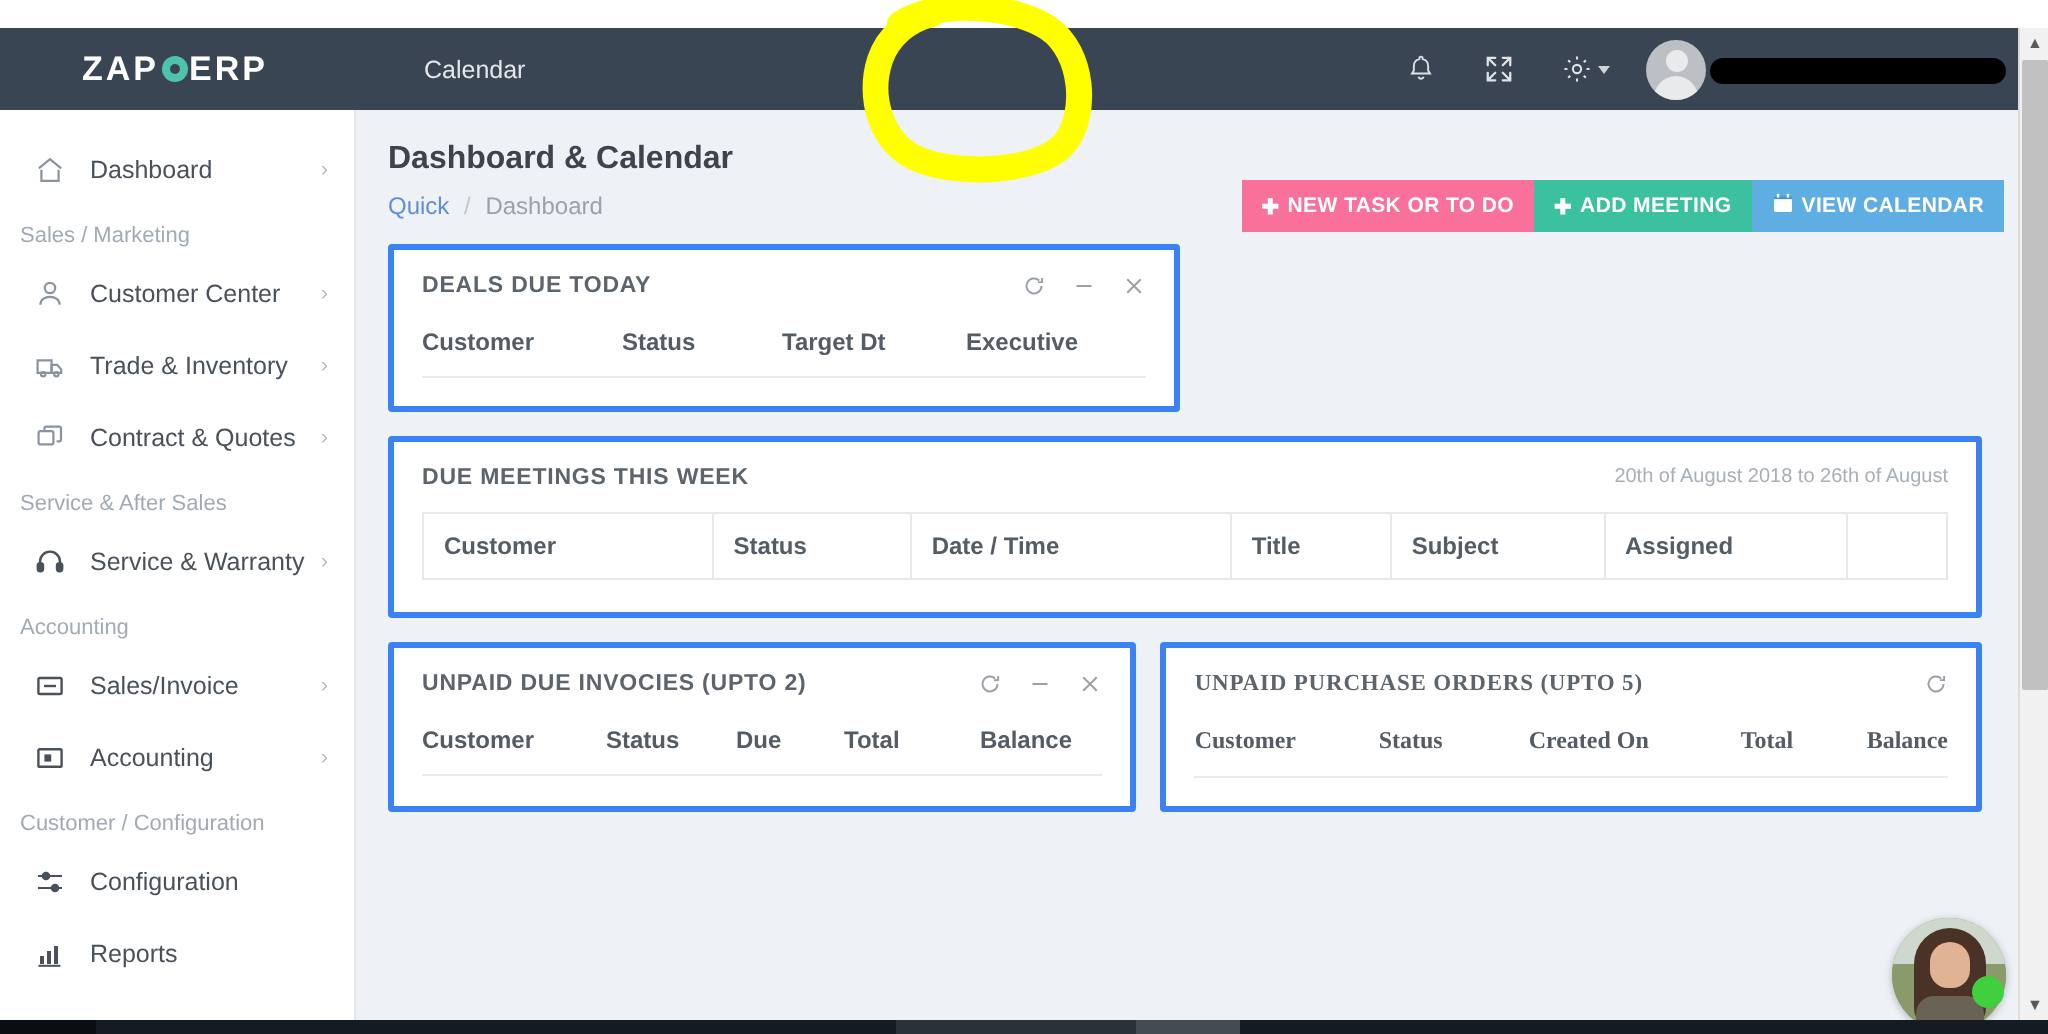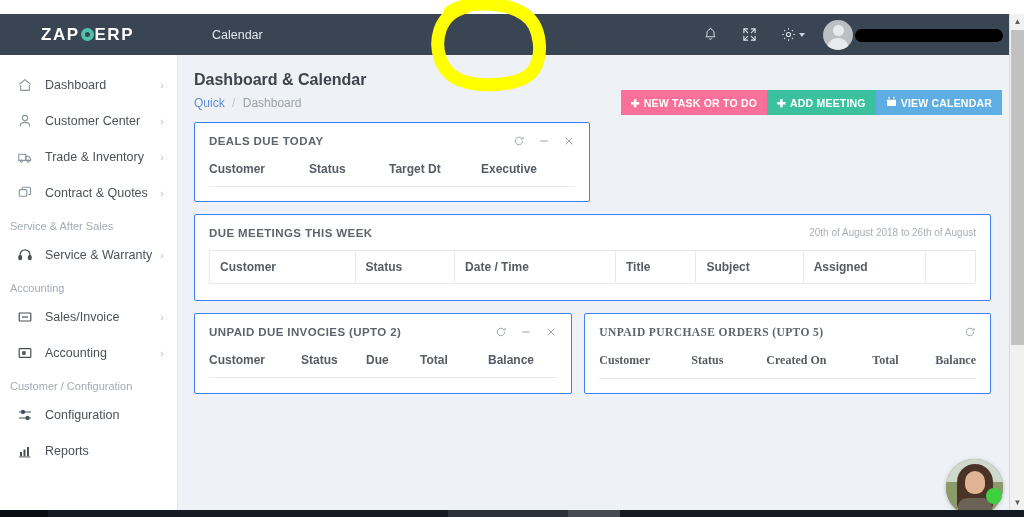--- a/index.html
+++ b/index.html
@@ -110,21 +110,21 @@
     padding: 6px 10px; letter-spacing: 0.2px; white-space: nowrap; cursor: pointer;
     display: flex; align-items: center; gap: 4px; border: none;
     font-family: "Liberation Sans", sans-serif;
   }
   .btn-pink { background: #f9709a; }
   .btn-teal { background: #3bc0a0; }
   .btn-blue { background: #5faee3; }
 
   
   .panel {
-    background: #fff; border: 1px solid #3b82f6; border-radius: 2px;
+    background: #fff; border: 3px solid #3b82f6; border-radius: 2px;
     margin-top: 12px; padding: 12px 14px 0 14px; position: relative;
   }
   .panel-head { display: flex; align-items: flex-start; }
   .panel-title {
     font-size: 11.5px; font-weight: bold; color: #5d646c; letter-spacing: 0.4px;
   }
   .panel-note { margin-left: auto; font-size: 10px; color: #a8afb6; }
   .view-more { margin-left: auto; font-size: 11px; color: #5f93d8; cursor: pointer; }
   .panel-tools { margin-left: auto; display: flex; align-items: center; gap: 13px; }
   .tool { color: #9aa1a8; font-size: 12px; cursor: pointer; line-height: 1; }
@@ -281,20 +281,21 @@
       <span class="ico">
         <svg width="16" height="16" viewBox="0 0 16 16" fill="none" stroke="#8b949e" stroke-width="1.1">
             <path d="M2.4 7.2 8 2.6l5.6 4.6"></path>
             <path d="M3.7 7.9v5.5h8.6V7.9"></path>
           </svg>
       </span>
       <span class="lbl">Dashboard</span>
       <span class="chev">›</span>
     </div>
 
+    <div class="side-head">Sales / Marketing</div>
 
     <div class="side-item">
       <span class="ico">
         <svg width="16" height="16" viewBox="0 0 16 16" fill="none" stroke="#8b949e" stroke-width="1.1">
             <circle cx="8" cy="5" r="2.6"></circle>
             <path d="M3.2 13.4c0-2.5 2.1-4 4.8-4s4.8 1.5 4.8 4"></path>
           </svg>
       </span>
       <span class="lbl">Customer Center</span>
       <span class="chev">›</span>

